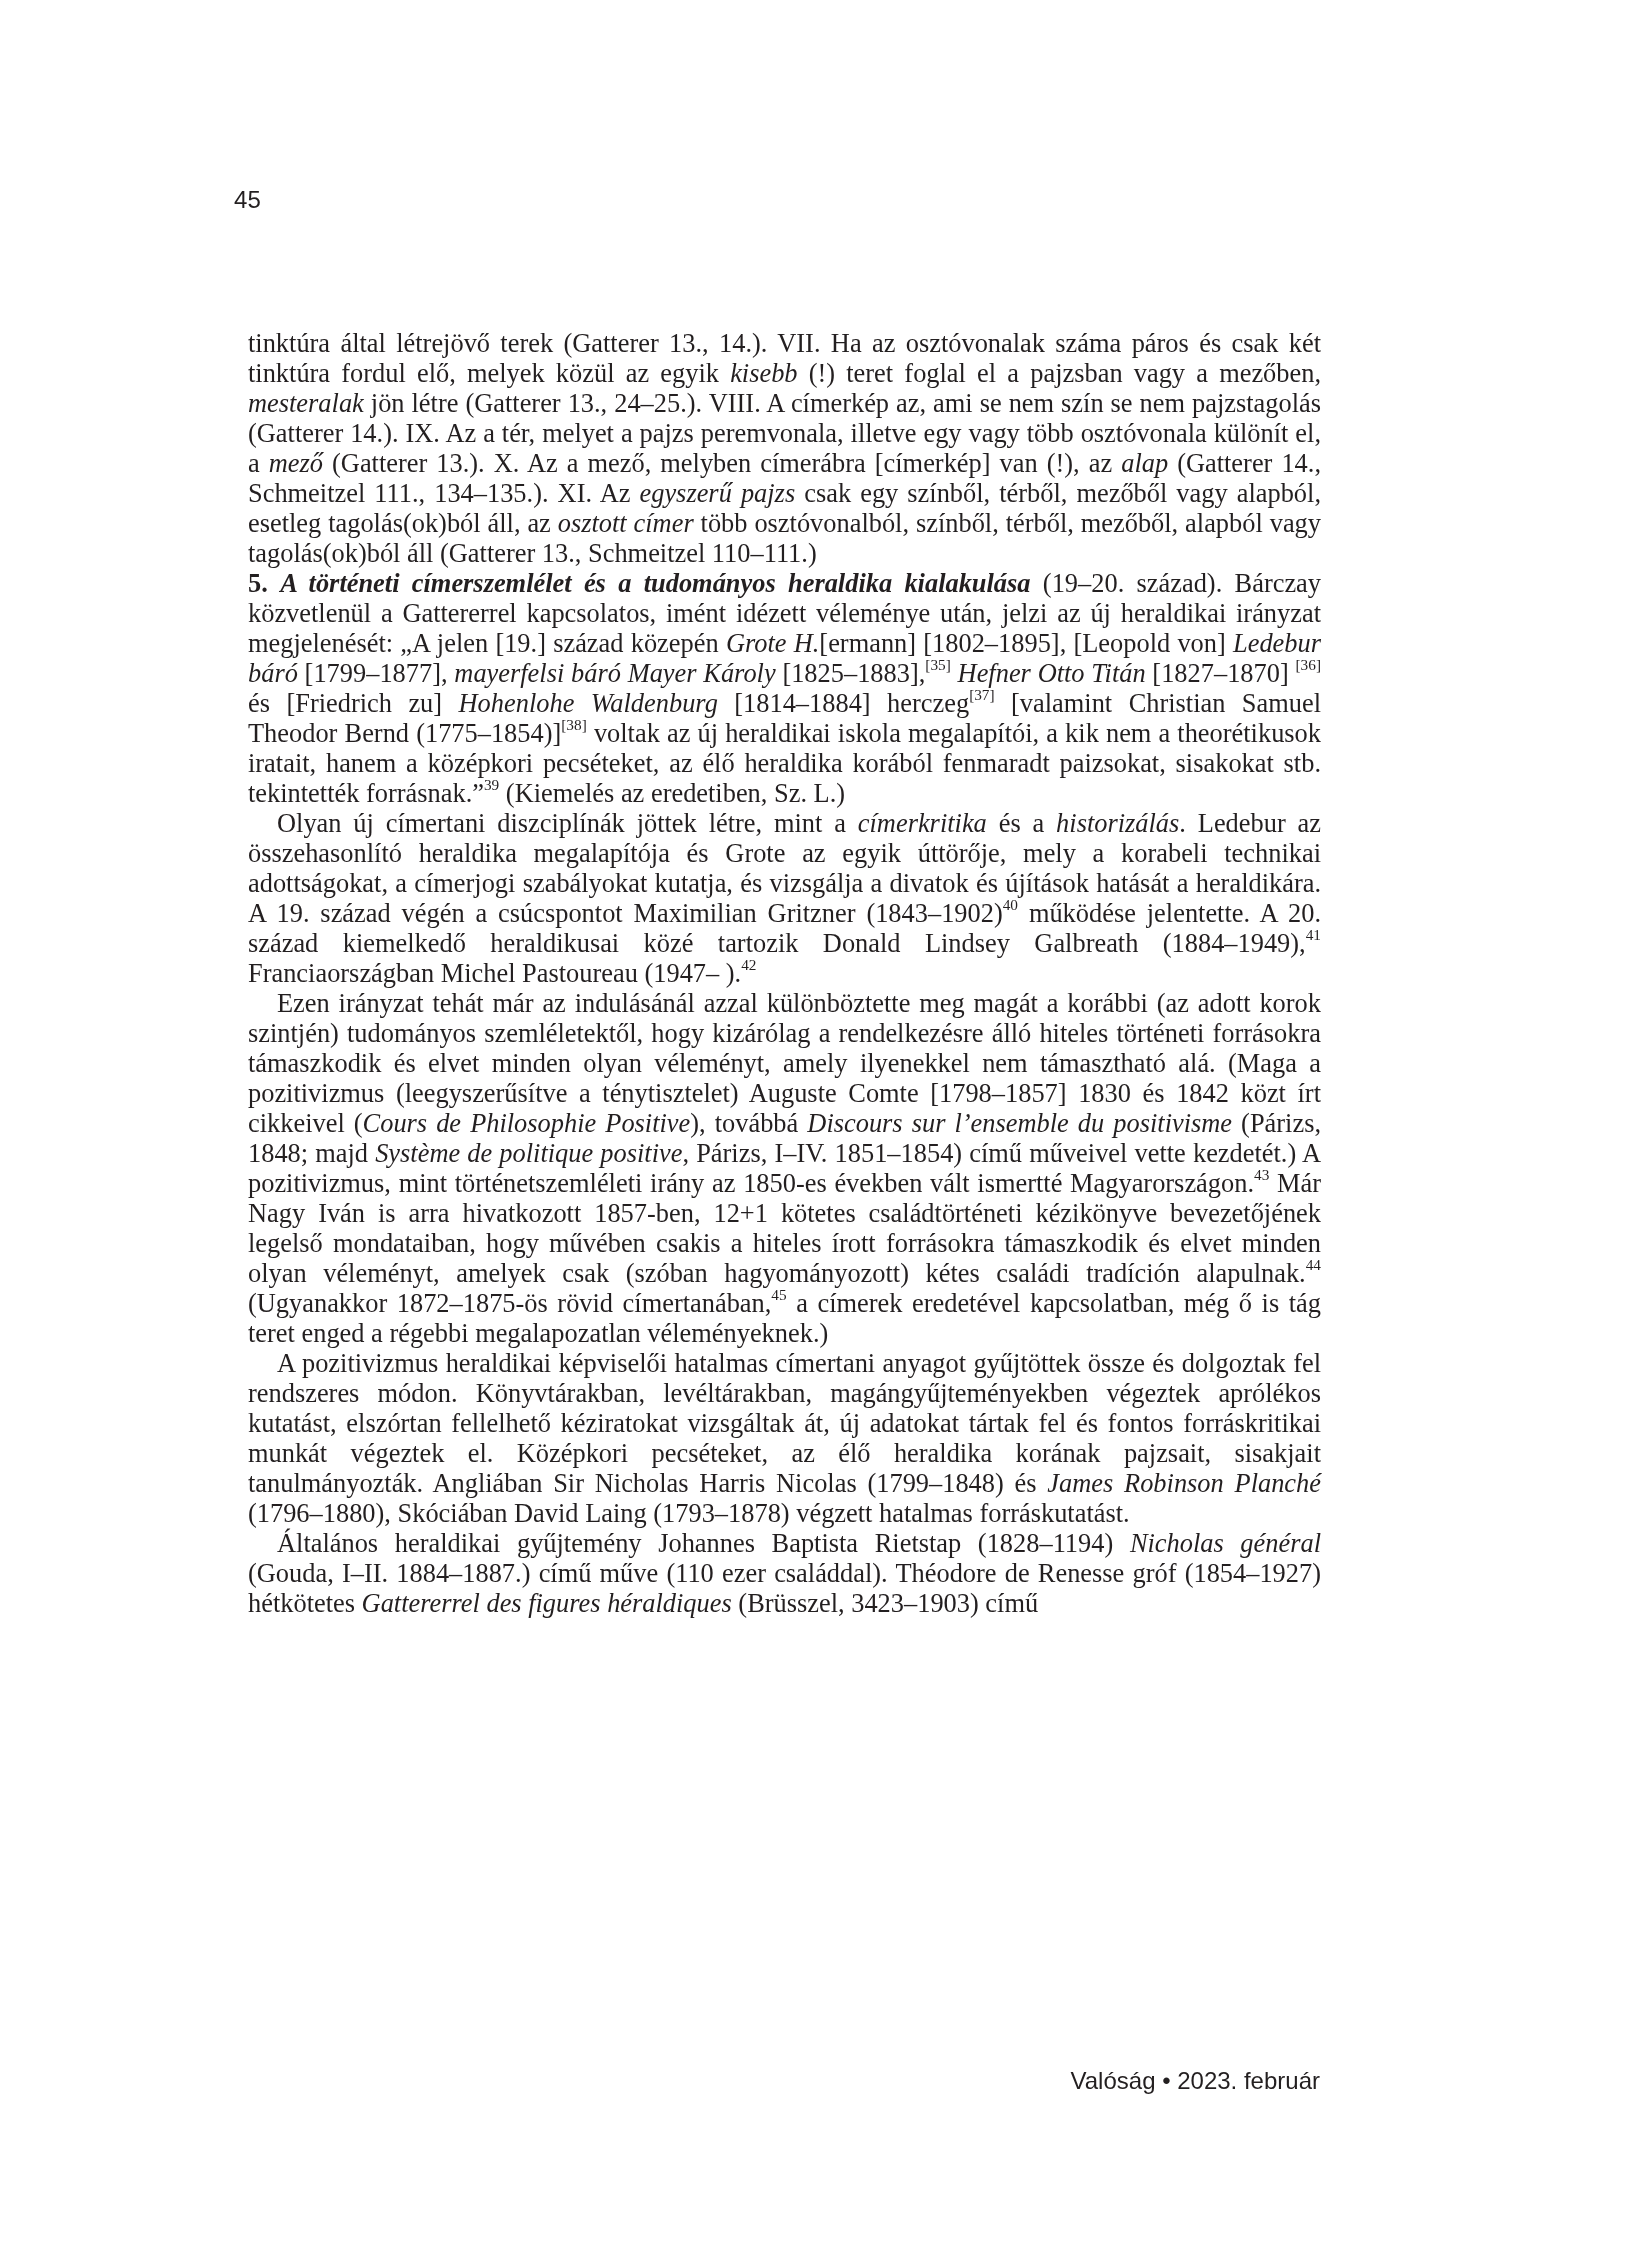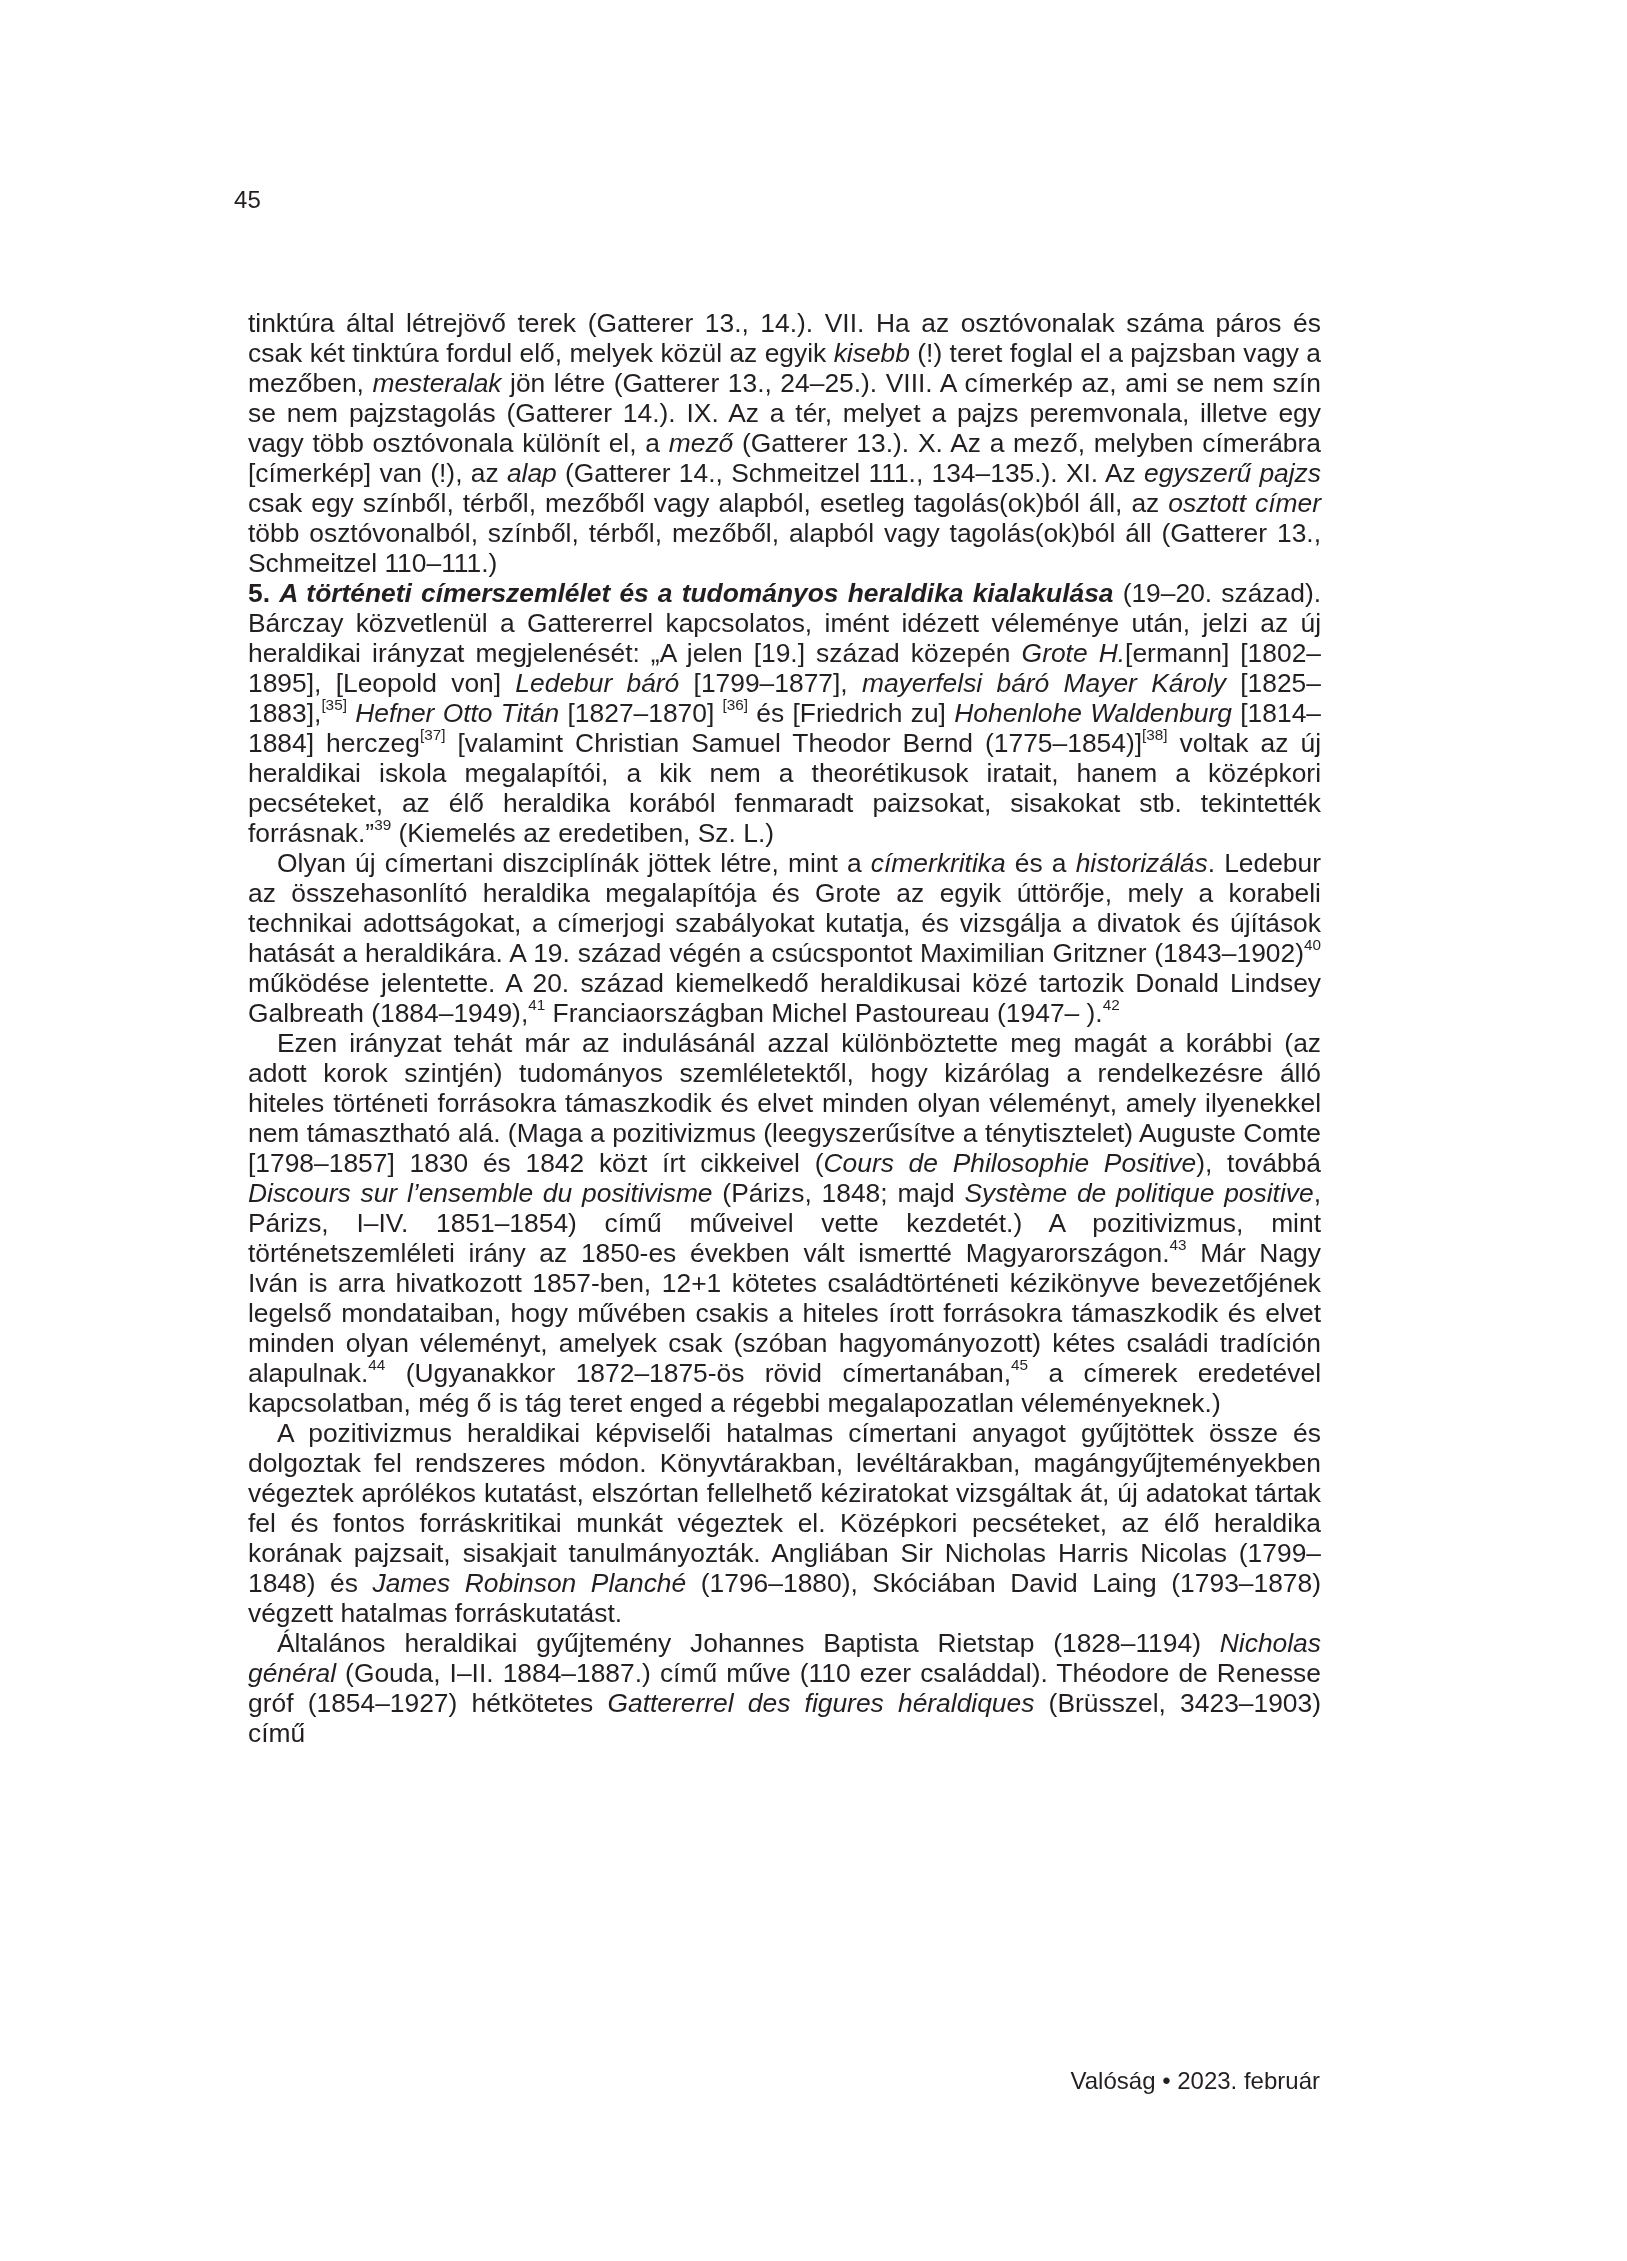--- a/index.html
+++ b/index.html
@@ -1,22 +1,22 @@
 <!DOCTYPE html>
 <html style="font-size:12.3px"><head>
 <meta charset="utf-8">
 <style>
   html, body { margin: 0; padding: 0; background: #ffffff; }
   body { width: 1628px; height: 2261px; position: relative; overflow: hidden; color: #231f20; }
   .header { position: absolute; top: 186px; left: 234px; width: 1085px; height: 31px;
     font-family: "Liberation Sans", sans-serif; font-size: 24px; letter-spacing: 0.2px; }
   .header .pageno { position: absolute; left: 0; top: 0; }
   .header .running { position: absolute; right: 0; top: 0; white-space: nowrap; }
-  .body { position: absolute; top: 308px; left: 248px; width: 1073px;
-    font-family: Liberation Sans, sans-serif; font-size: 26.4px; line-height: 30px;
+  .body { position: absolute; top: 328px; left: 248px; width: 1073px;
+    font-family: Liberation Serif, serif; font-size: 26.4px; line-height: 30px;
     text-align: justify; }
   .body p { margin: 0; }
   .body p.ind { text-indent: 29px; }
   .body p.section { }
   .body i { font-style: italic; }
   .body b { font-weight: bold; }
   sup { font-size: 58%; line-height: 0; vertical-align: 0.8em; }
   .footer { position: absolute; top: 2067px; right: 308px; font-family: "Liberation Sans", sans-serif;
     font-size: 24px; white-space: nowrap; text-align: right; }
 </style>

